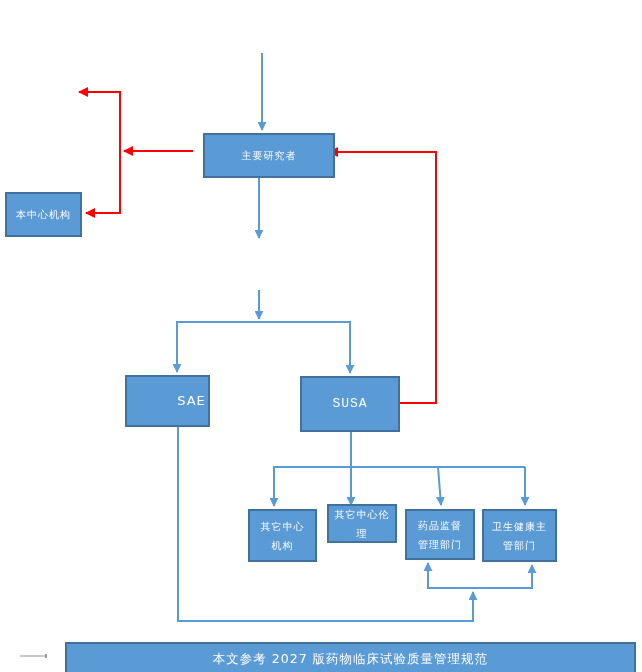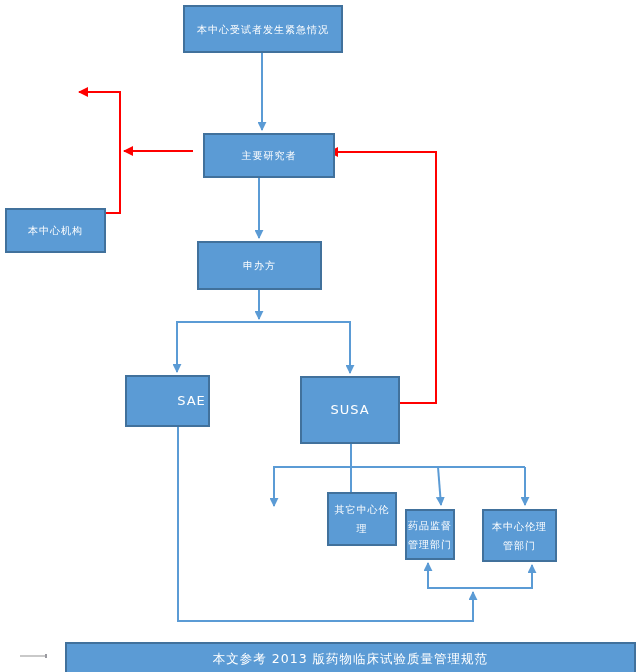--- a/index.html
+++ b/index.html
@@ -88,60 +88,58 @@
     <line class="blue-line" x1="428" y1="589" x2="428" y2="563" marker-end="url(#arrow-blue)"></line>
     <line class="blue-line" x1="532" y1="589" x2="532" y2="565" marker-end="url(#arrow-blue)"></line>
 
     <line class="red-line" x1="193" y1="151" x2="124" y2="151" marker-end="url(#arrow-red)"></line>
     <line class="red-line" x1="120" y1="92" x2="120" y2="214"></line>
     <line class="red-line" x1="121" y1="92" x2="79" y2="92" marker-end="url(#arrow-red)"></line>
     <line class="red-line" x1="121" y1="213" x2="86" y2="213" marker-end="url(#arrow-red)"></line>
     <polyline class="red-line" points="400,403 436,403 436,152 329,152" marker-end="url(#arrow-red)"></polyline>
   </svg>
 
-  <div class="node cjk" style="left:183px;top:5px;width:160px;height:48px;">
-    <span class="node-label">本中心受试者发生紧急情况</span>
-  </div>
 
 
-  <div class="node cjk" style="left:5px;top:192px;width:101px;height:45px;margin-top:16px;">
+  <div class="node cjk" style="left:5px;top:192px;width:77px;height:45px;">
     <span class="node-label">本中心机构</span>
   </div>
 
   <div class="node cjk" style="left:203px;top:133px;width:132px;height:45px;">
     <span class="node-label">主要研究者</span>
   </div>
 
-  <div class="node cjk" style="left:197px;top:241px;width:125px;height:49px;">
-    <span class="node-label">申办方</span>
-  </div>
 
   <div class="node latin" style="left:125px;top:375px;width:85px;height:52px;padding-left:48px;">
     <span class="node-label">SAE</span>
   </div>
 
-  <div class="node latin" style="left:300px;top:376px;width:100px;height:68px;">
+  <div class="node latin" style="left:300px;top:376px;width:100px;height:56px;font-family:Liberation Mono, monospace;">
     <span class="node-label">SUSA</span>
   </div>
 
+  <div class="node cjk" style="left:248px;top:509px;width:69px;height:53px;">
+    <span class="node-label">其它中心
+机构</span>
+  </div>
 
-  <div class="node cjk" style="left:327px;top:492px;width:70px;height:54px;">
+  <div class="node cjk" style="left:327px;top:504px;width:70px;height:39px;">
     <span class="node-label">其它中心伦
 理</span>
   </div>
 
-  <div class="node cjk" style="left:405px;top:509px;width:50px;height:51px;">
+  <div class="node cjk" style="left:405px;top:509px;width:70px;height:51px;">
     <span class="node-label">药品监督
 管理部门</span>
   </div>
 
   <div class="node cjk" style="left:482px;top:509px;width:75px;height:53px;">
-    <span class="node-label">本中心伦理
+    <span class="node-label">卫生健康主
 管部门</span>
   </div>
 
   <div id="footer-bar">
-    <span>本文参考 2013 版药物临床试验质量管理规范</span>
+    <span>本文参考 2027 版药物临床试验质量管理规范</span>
   </div>
 
   <div id="stray-handle"></div>
 
 </div>
 
 </body></html>

